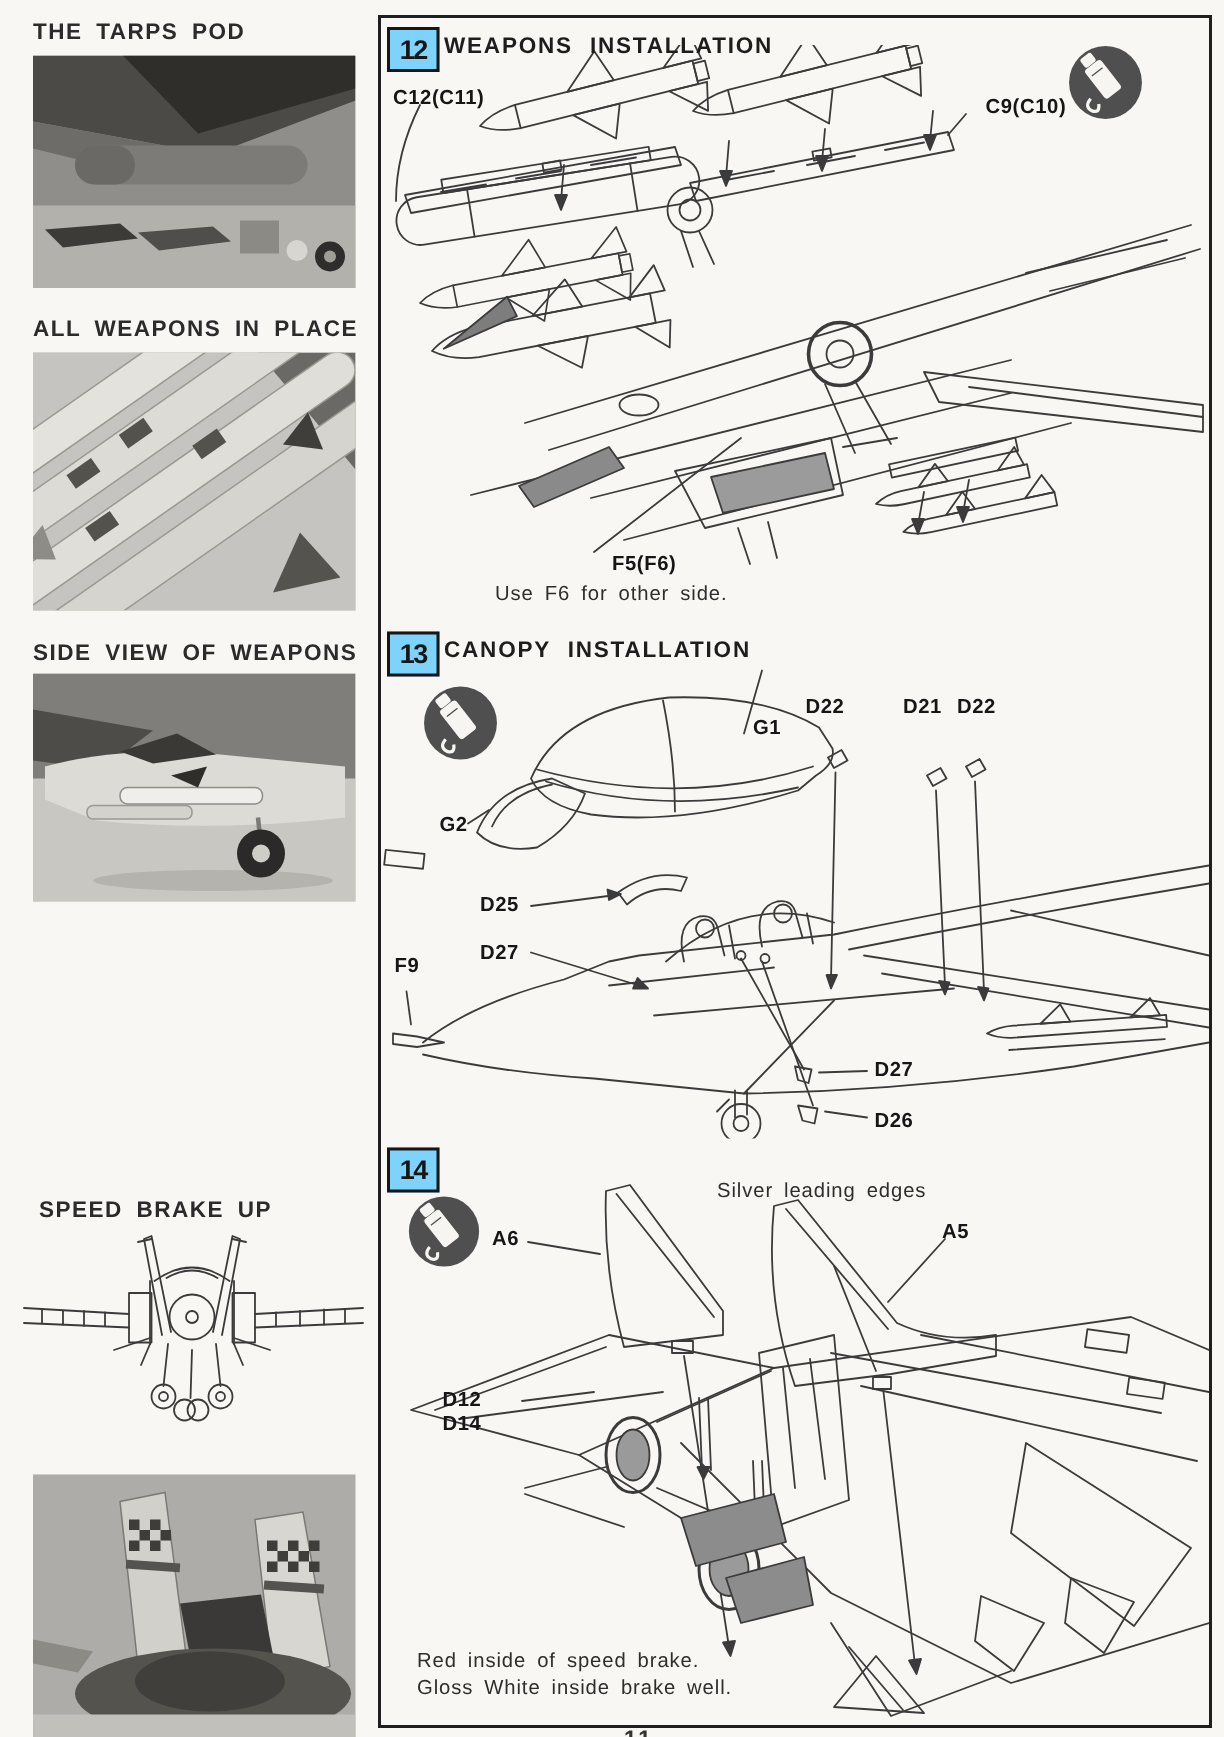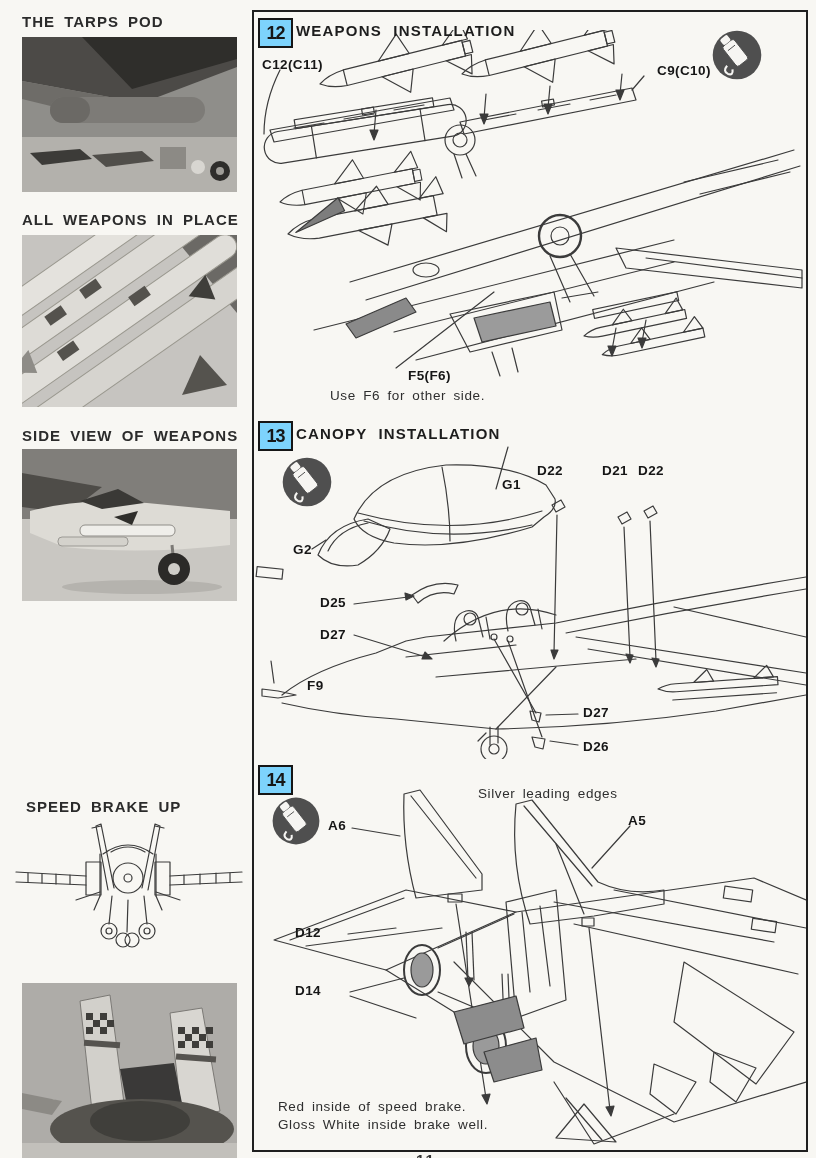--- a/index.html
+++ b/index.html
@@ -427,21 +427,21 @@
     </svg>
   </div>
 
   <span class="part-label" style="left:502px;top:433px;margin-top:44px;">G1</span>
   <span class="part-label" style="left:537px;top:463px;">D22</span>
   <span class="part-label" style="left:602px;top:463px;">D21</span>
   <span class="part-label" style="left:638px;top:463px;">D22</span>
   <span class="part-label" style="left:293px;top:542px;">G2</span>
   <span class="part-label" style="left:320px;top:595px;">D25</span>
   <span class="part-label" style="left:320px;top:627px;">D27</span>
-  <span class="part-label" style="left:263px;top:678px;margin-left:44px;">F9</span>
+  <span class="part-label" style="left:263px;top:636px;">F9</span>
   <span class="part-label" style="left:583px;top:705px;">D27</span>
   <span class="part-label" style="left:583px;top:739px;">D26</span>
 
   <div class="step-num" style="left:258px;top:765px;">14</div>
 
   <div class="glue" style="left:270px;top:795px;">
     <svg width="52" height="52" viewBox="0 0 60 60" style="position:static;">
       <circle cx="30" cy="30" r="27" fill="#4f4f4f"></circle>
       <g transform="rotate(-38 30 30)">
         <rect x="22" y="13" width="16" height="28" rx="3" fill="#f6f5f2" stroke="#4f4f4f"></rect>
@@ -449,19 +449,19 @@
         <line x1="25" y1="20" x2="35" y2="20" stroke="#4f4f4f"></line>
       </g>
       <path d="M19,42 q-5,6 1,9 q6,2 5,-5" fill="none" stroke="#f6f5f2" stroke-width="2.4"></path>
     </svg>
   </div>
 
   <span class="note" style="left:478px;top:786px;">Silver leading edges</span>
   <span class="part-label" style="left:328px;top:818px;">A6</span>
   <span class="part-label" style="left:628px;top:813px;">A5</span>
   <span class="part-label" style="left:295px;top:925px;">D12</span>
-  <span class="part-label" style="left:295px;top:983px;">D14</span>
+  <span class="part-label" style="left:295px;top:941px;">D14</span>
   <span class="note" style="left:278px;top:1099px;">Red inside of speed brake.</span>
   <span class="note" style="left:278px;top:1117px;">Gloss White inside brake well.</span>
 
   <div class="pagenum">11</div>
 
 </div>
 
 </body></html>

